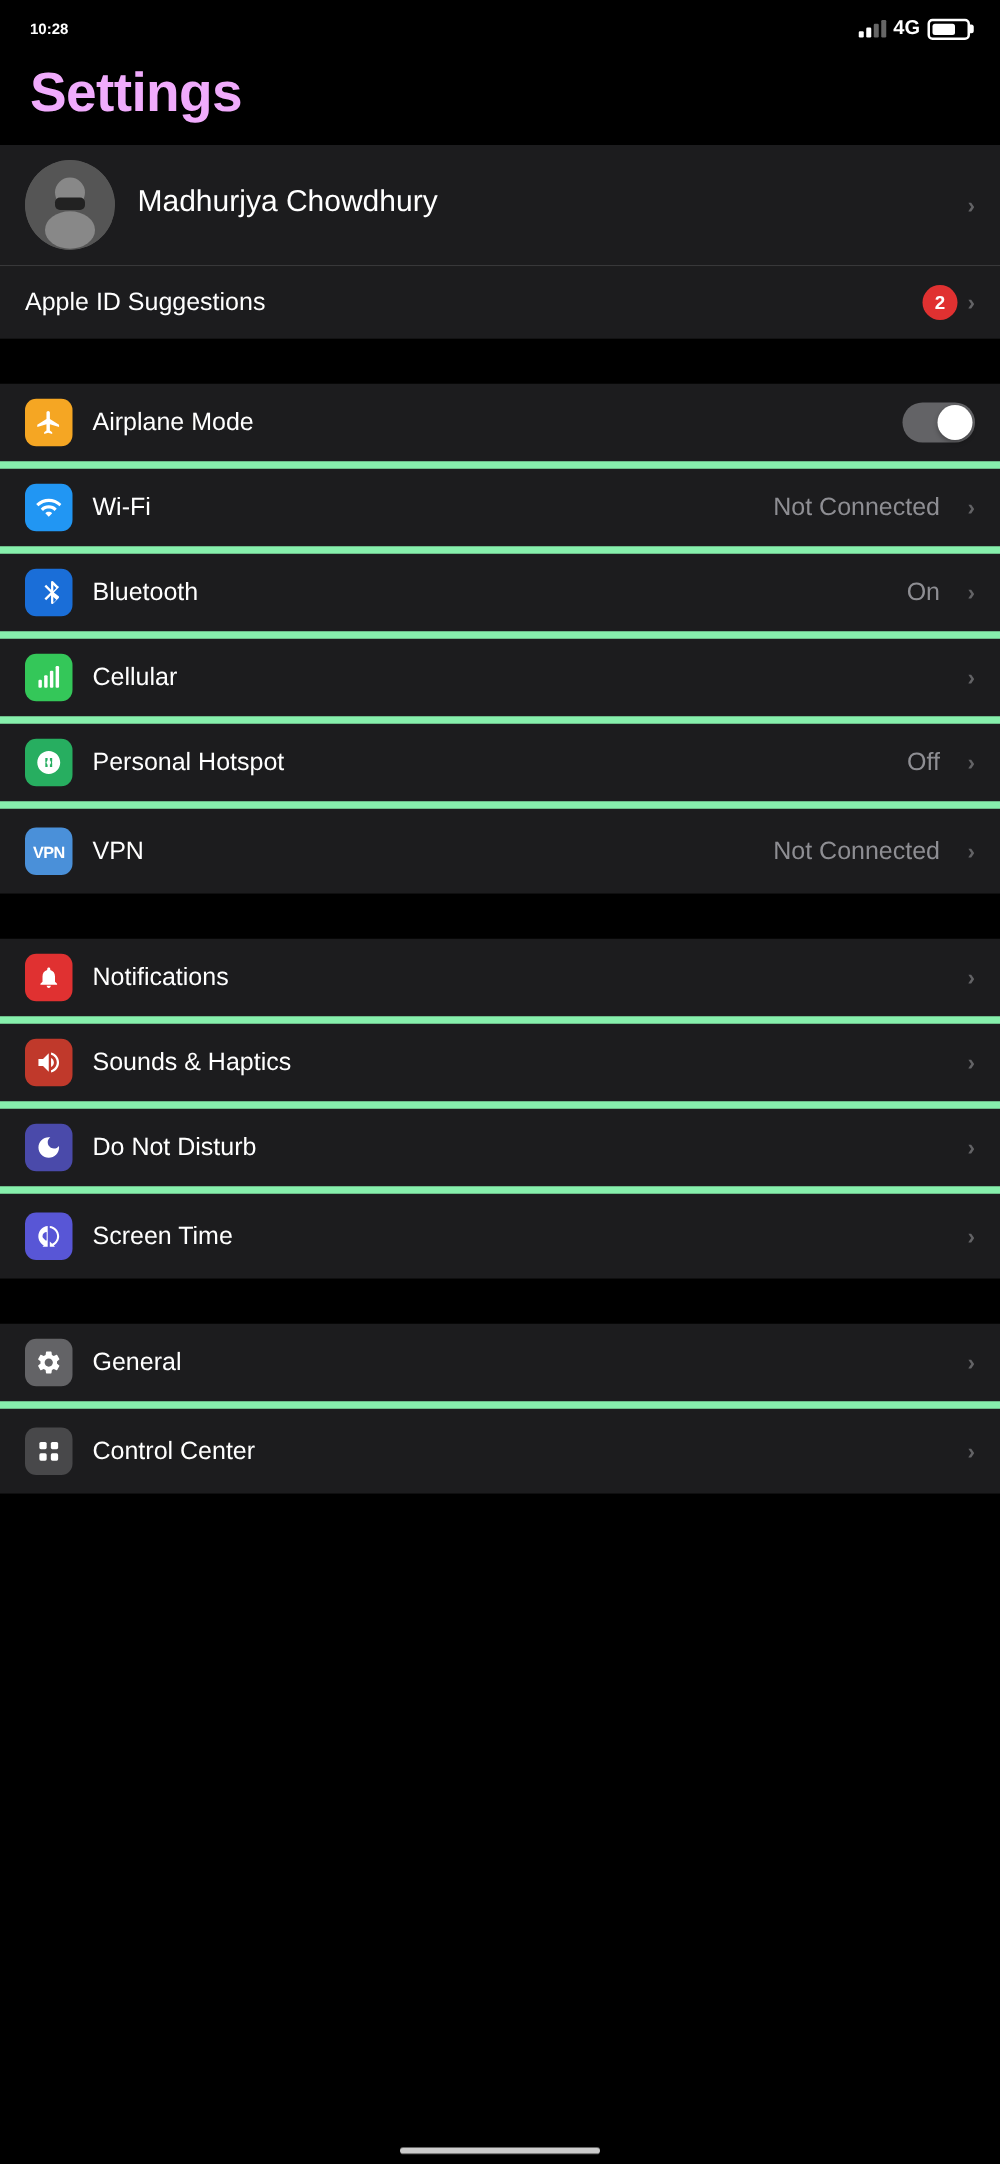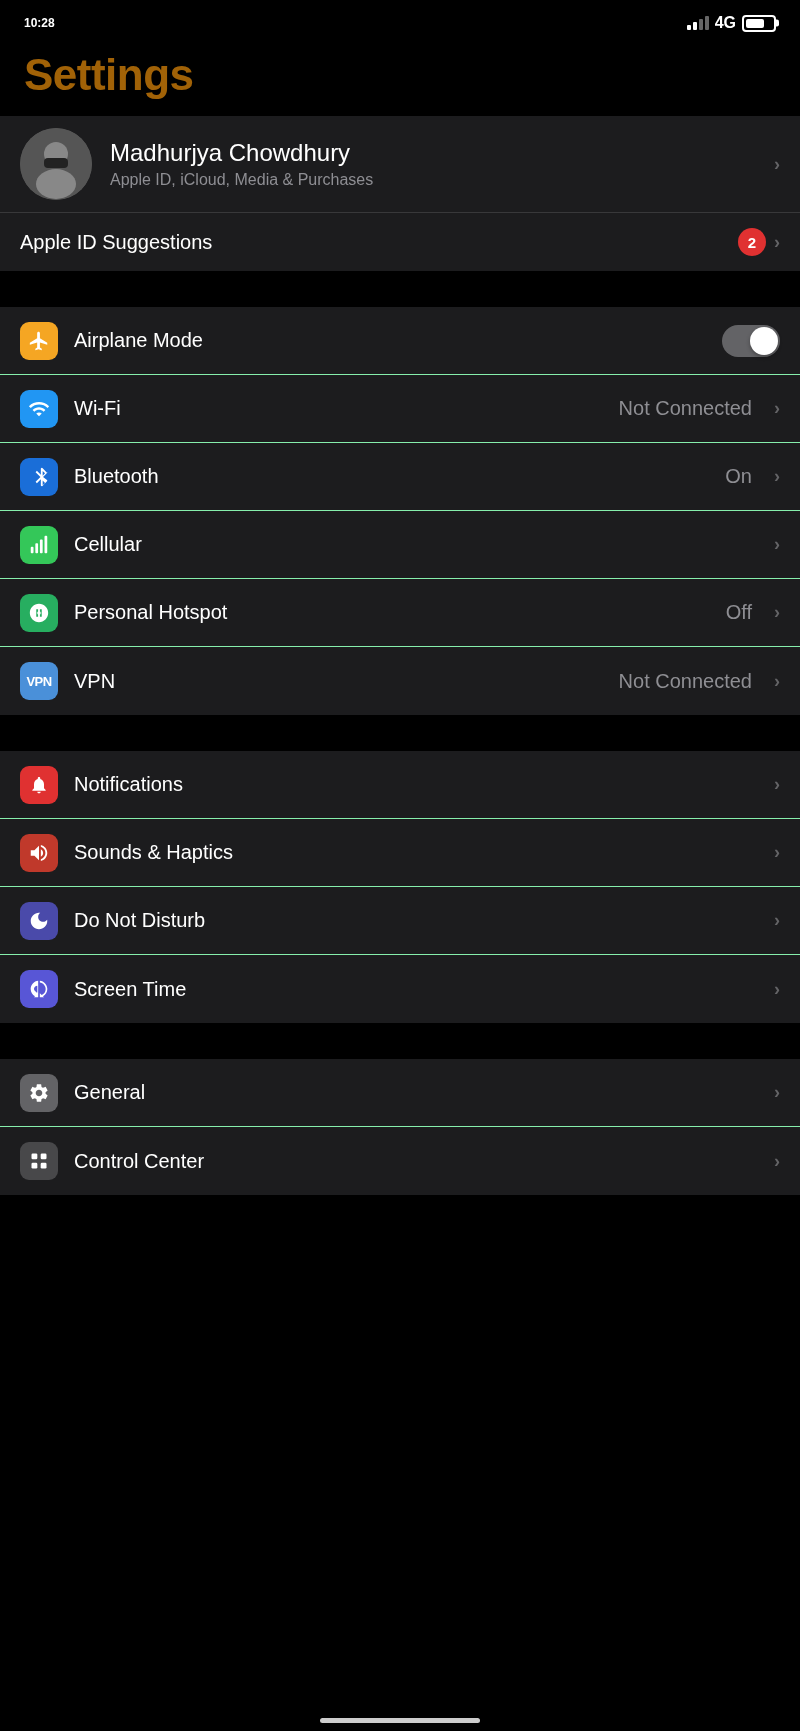--- a/index.html
+++ b/index.html
@@ -82,40 +82,40 @@
     }
 
     
     .settings-header {
       background: #000;
       padding: 10px 24px 16px 24px;
     }
     .settings-title {
       font-size: 44px;
       font-weight: 700;
-      color: #a16207;
+      color: #f0abfc;
       letter-spacing: -0.5px;
     }
 
     
     .section-divider {
       height: 36px;
       background: #000;
     }
 
     
     .settings-group {
       background: #1c1c1e;
     }
     .settings-row {
       display: flex;
       align-items: center;
       padding: 0 20px;
       min-height: 68px;
-      border-bottom: 1px solid #86efac;
+      border-bottom: 6px solid #86efac;
       position: relative;
       cursor: pointer;
     }
     .settings-row:last-child {
       border-bottom: none;
       justify-content: space-between;
     }
 
     
     .row-icon {
@@ -300,21 +300,20 @@
         <circle cx="36" cy="36" r="36" fill="#555"></circle>
 
         <circle cx="36" cy="26" r="12" fill="#888"></circle>
         <ellipse cx="36" cy="56" rx="20" ry="15" fill="#888"></ellipse>
 
         <rect x="24" y="30" width="24" height="10" rx="4" fill="#222"></rect>
       </svg>
     </div>
     <div class="profile-info">
       <div class="profile-name">Madhurjya Chowdhury</div>
-      <div class="profile-subtitle">Apple ID, iCloud, Media &amp; Purchases</div>
     </div>
     <span class="chevron">›</span>
   </div>
   <div class="suggestions-row">
     <span class="suggestions-label">Apple ID Suggestions</span>
     <div class="badge-red">2</div>
     <span class="chevron">›</span>
   </div>
 </div>
 

